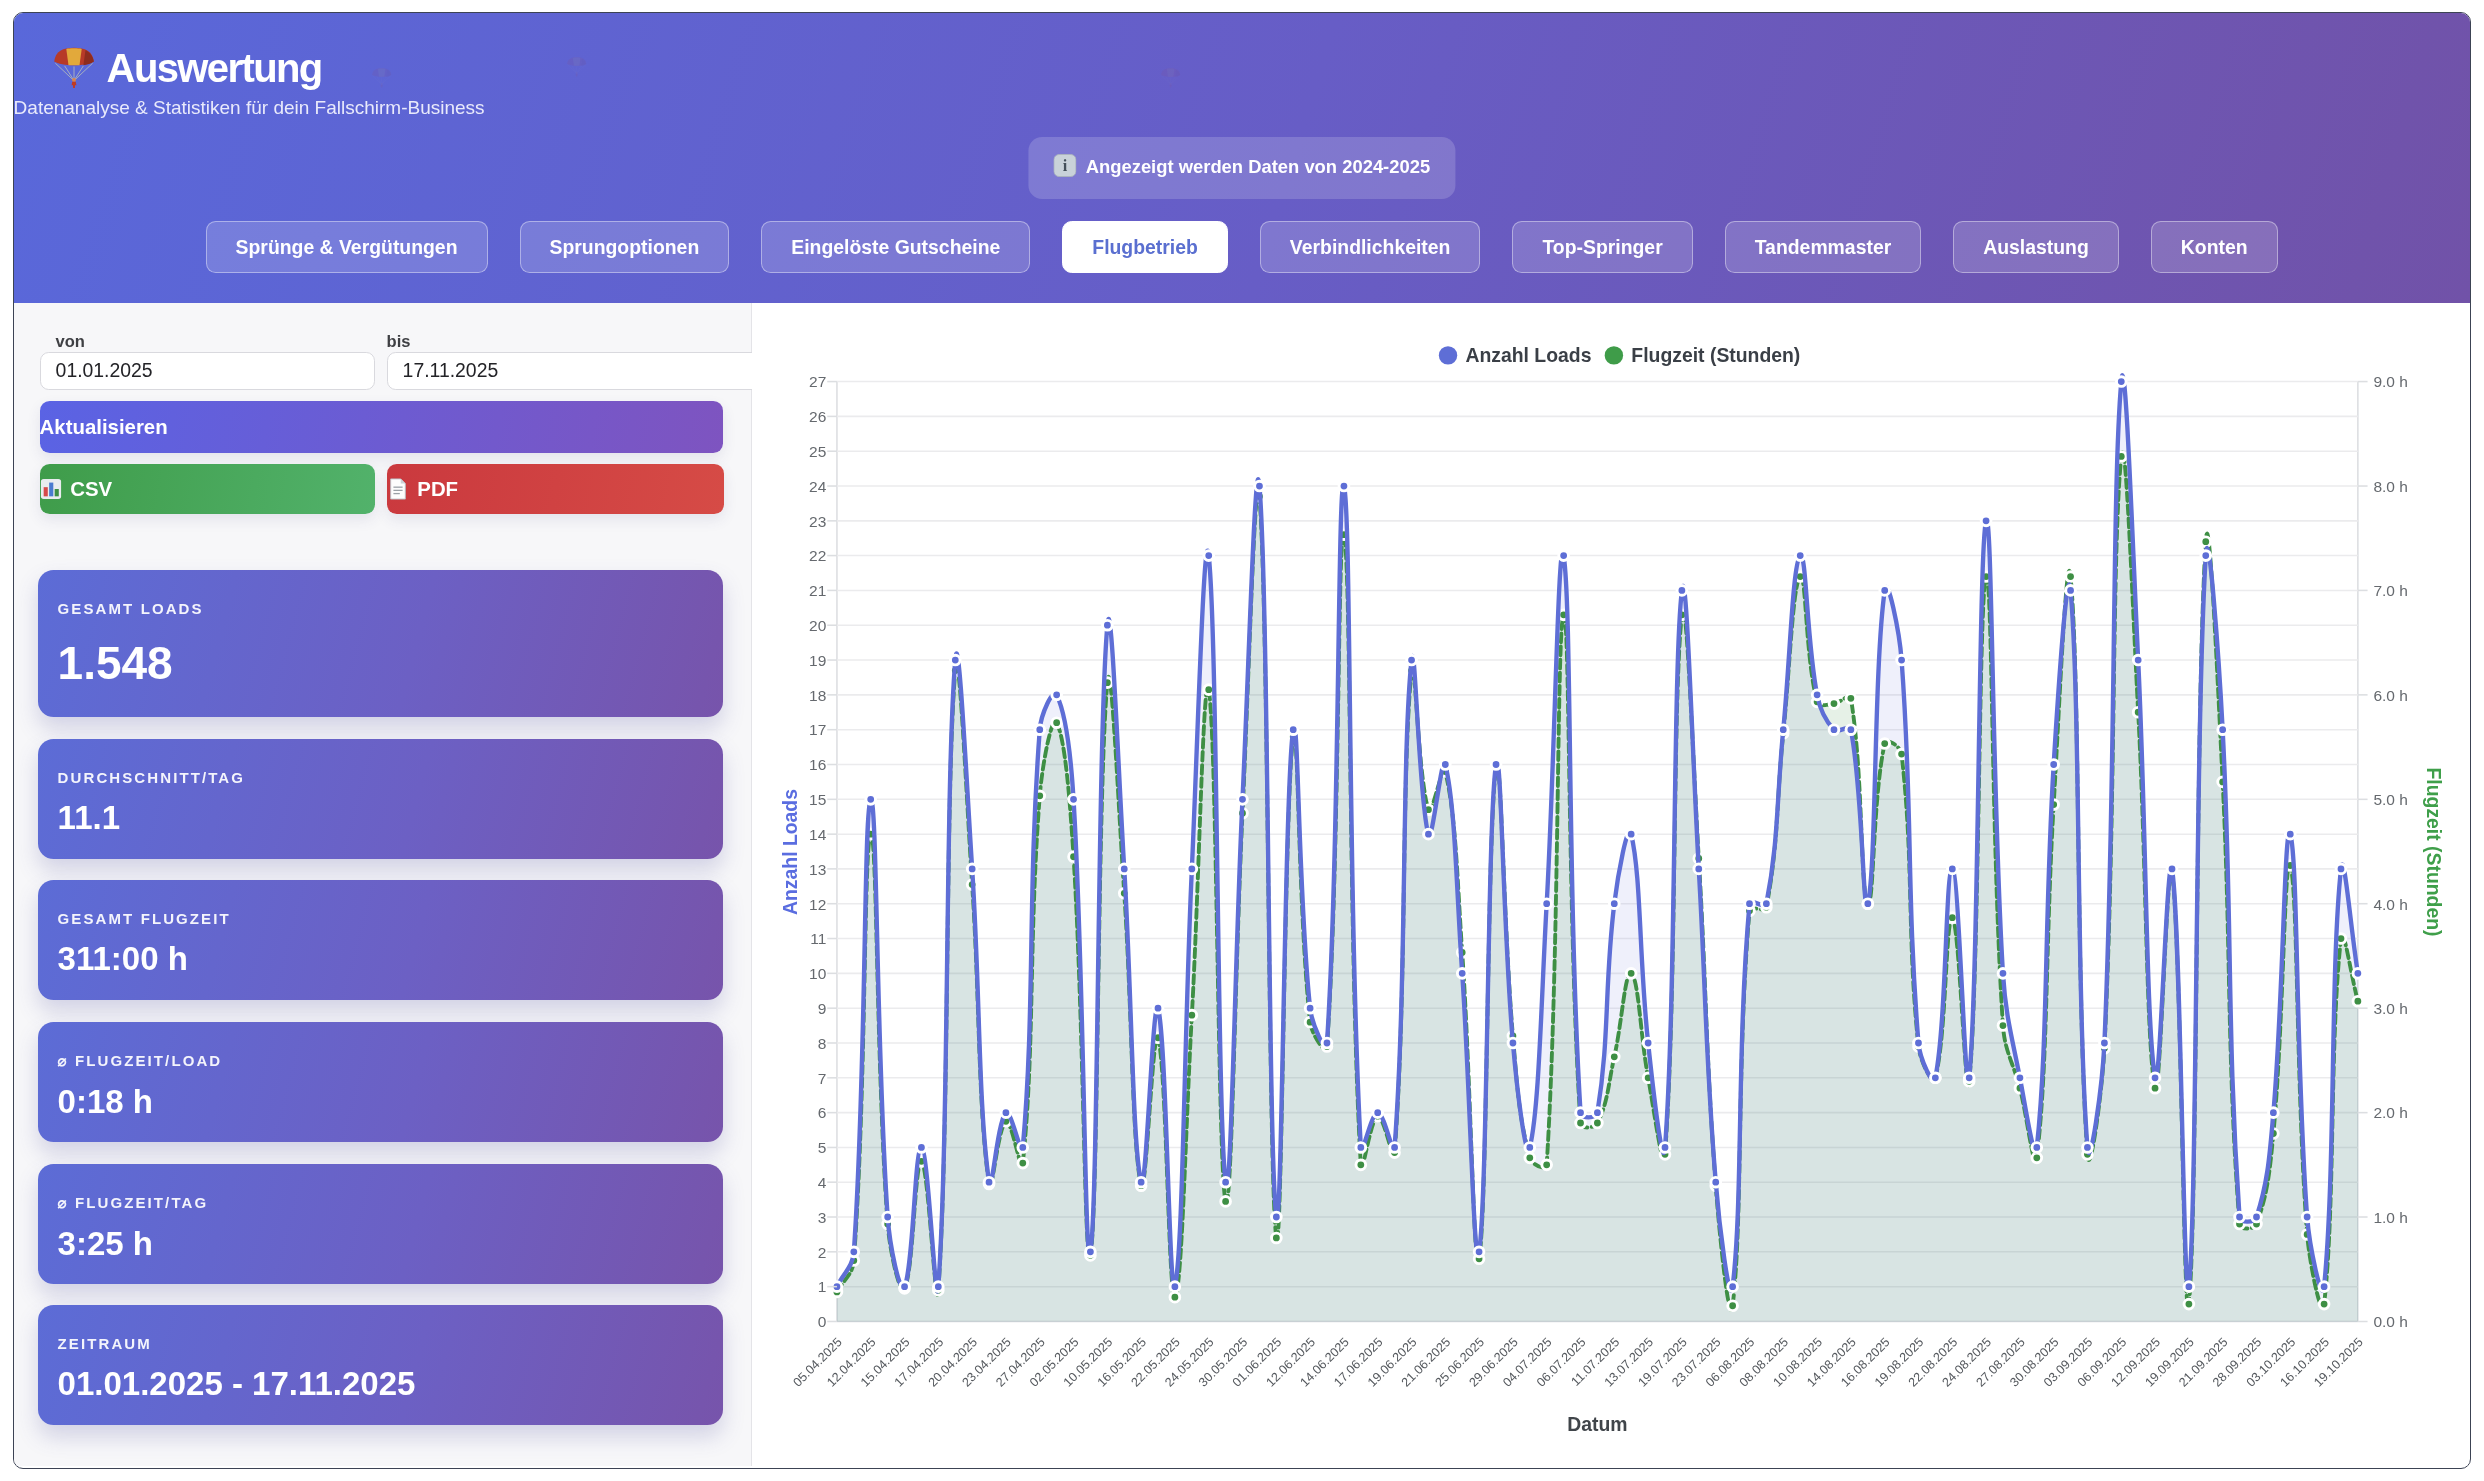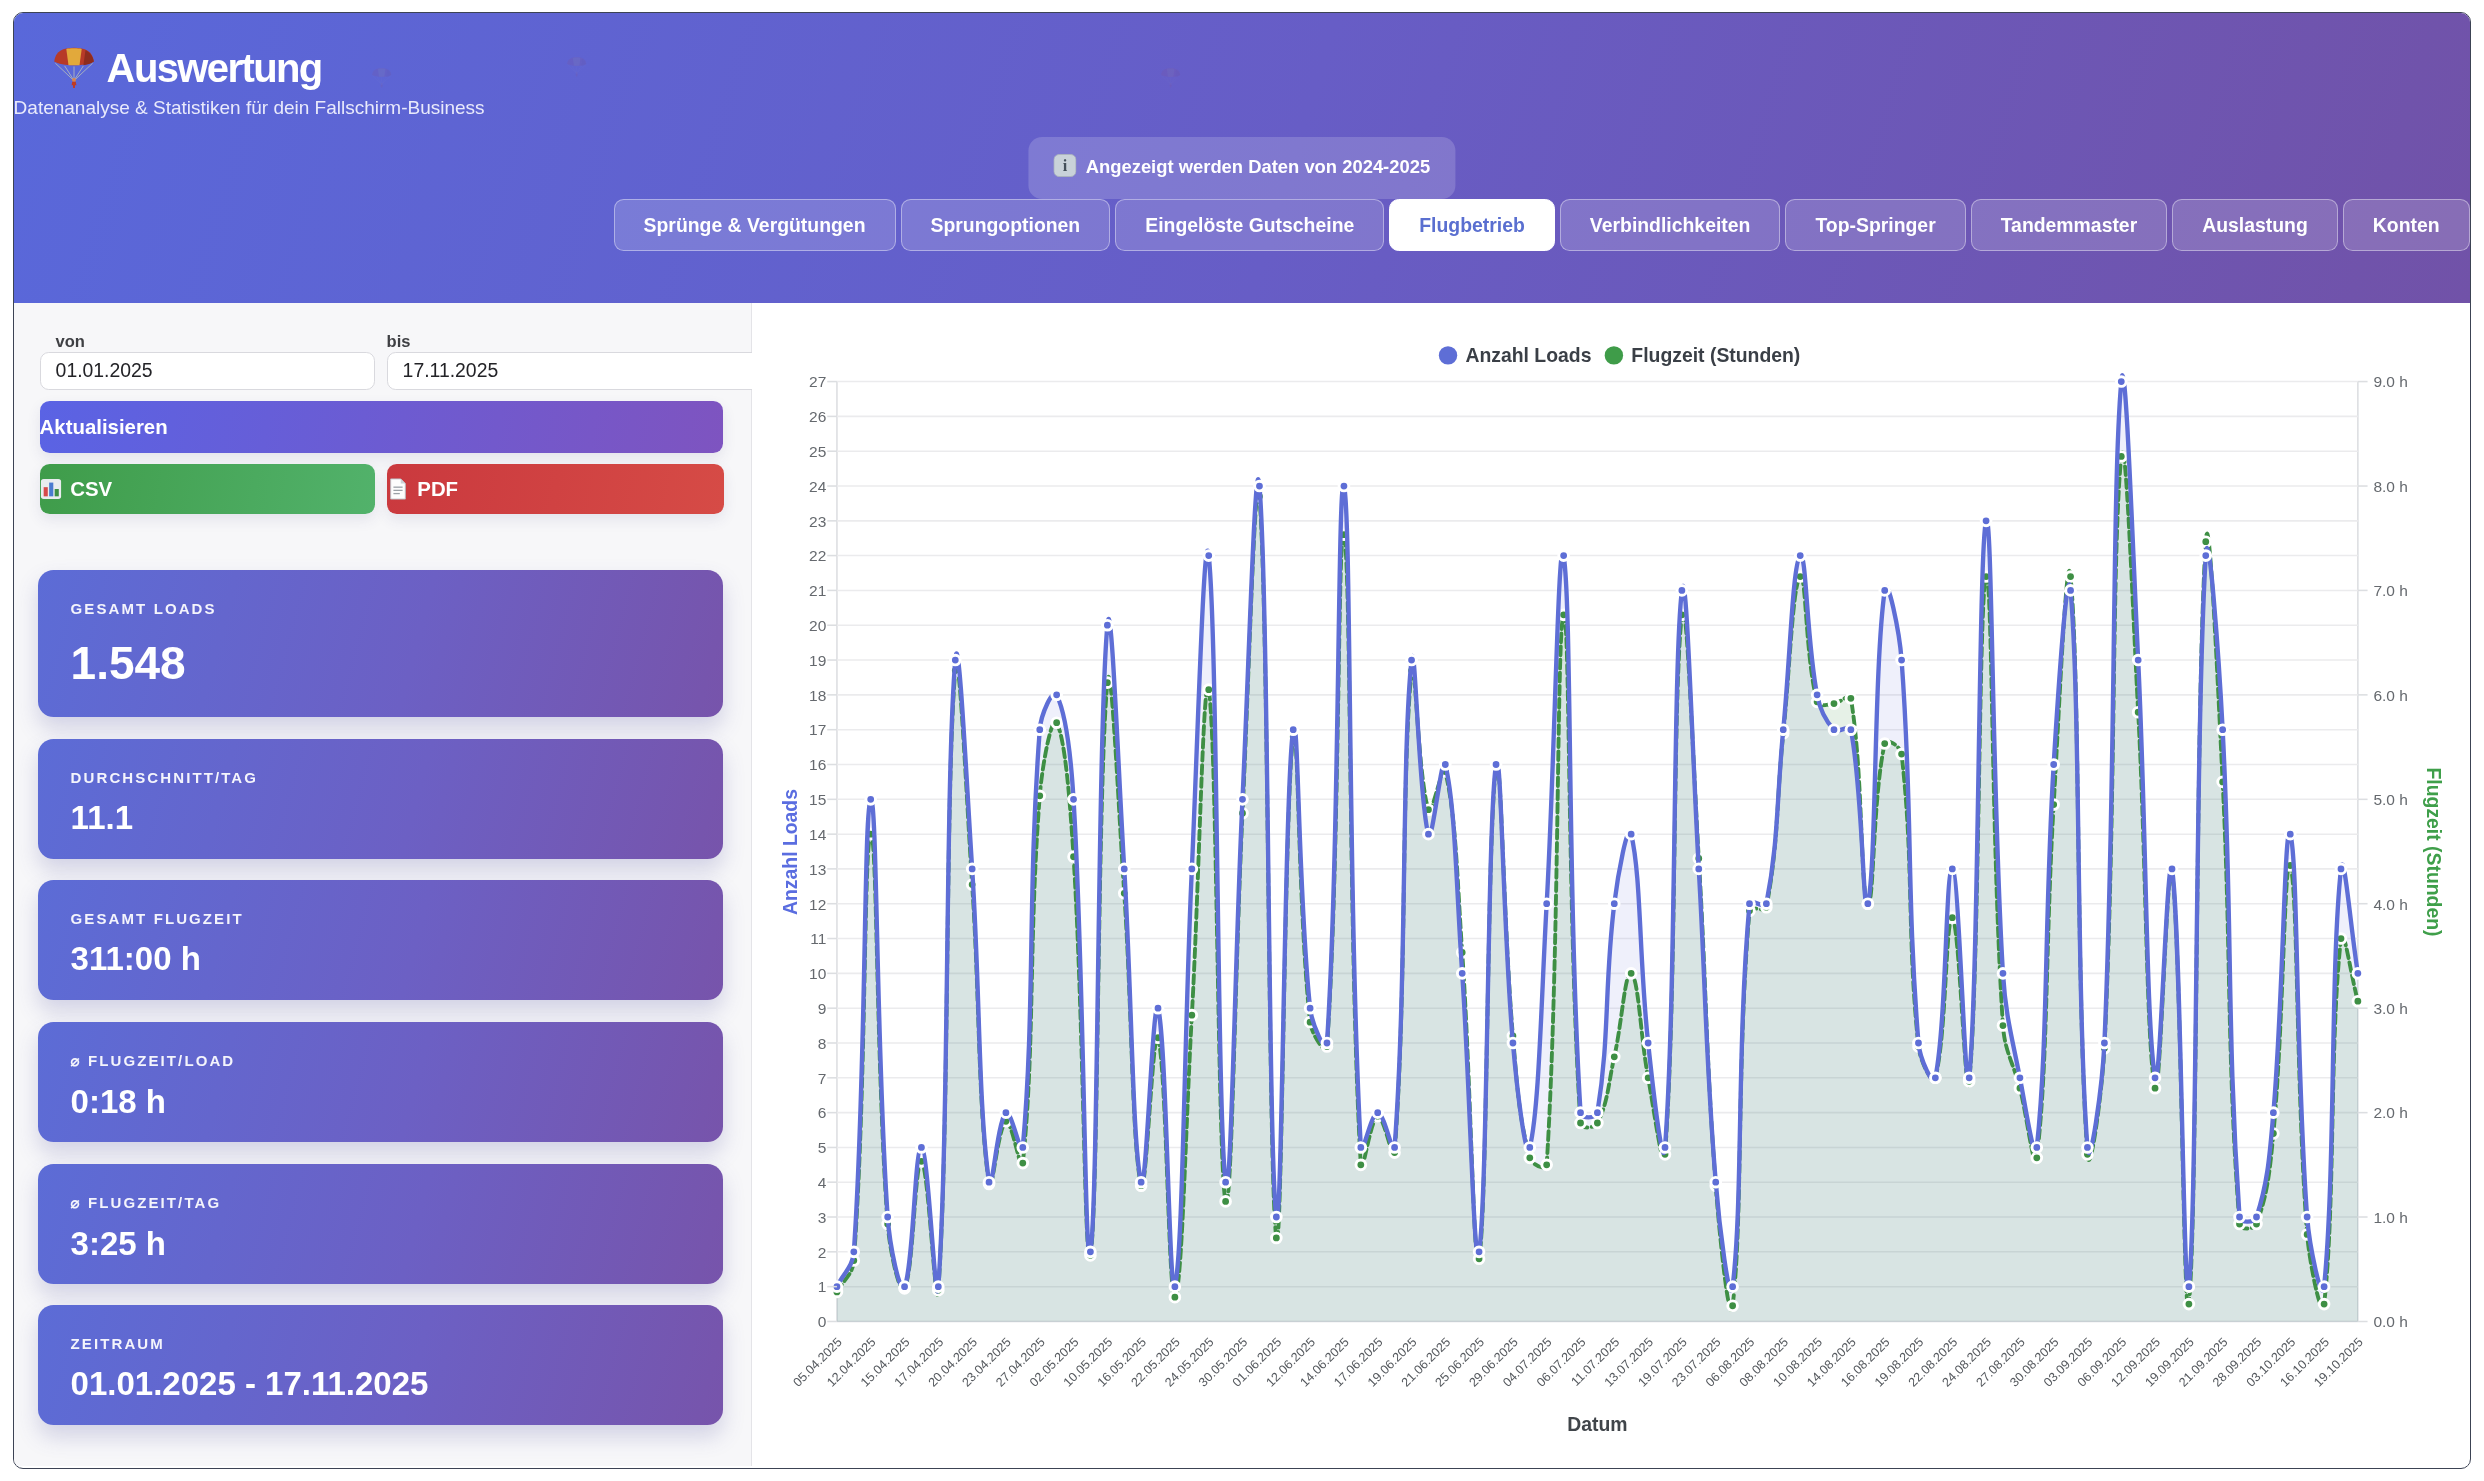--- a/index.html
+++ b/index.html
@@ -2,31 +2,31 @@
 <html lang="de"><head><meta charset="utf-8"><title>Auswertung</title>
 <style>
 *{box-sizing:border-box;margin:0;padding:0}
 html,body{width:2484px;height:1482px;background:#fff;font-family:"Liberation Sans",sans-serif;overflow:hidden}
 .frame{position:absolute;left:12.6px;top:11.6px;width:2458px;height:1457px;border:1.9px solid #3c4354;border-radius:10px;overflow:hidden;background:#fff}
 .header{position:absolute;left:0;top:0;width:100%;height:290px;background:linear-gradient(107deg,#5968da 0%,#675dc6 52%,#7152a8 100%)}
 .hlogo{position:absolute;left:38px;top:32px}
 .htitle{position:absolute;left:93px;top:33px;font-size:40px;font-weight:bold;color:#fff;letter-spacing:-1.6px}
 .hsub{position:absolute;left:0;top:84px;width:100%;font-size:19px;color:#e9eafb}
 .hpill{position:absolute;left:50%;top:124px;transform:translateX(-50%);height:62px;line-height:60px;padding:0 25px;border-radius:13.6px;background:rgba(255,255,255,0.17);color:#fff;font-size:18.4px;font-weight:bold;white-space:nowrap}
-.tabs{position:absolute;left:0;top:186px;width:100%;display:flex;justify-content:flex-end;gap:5px}
+.tabs{position:absolute;left:0;top:208px;width:100%;display:flex;justify-content:center;gap:32px}
 .tab{height:52px;line-height:50px;padding:0 29px;border-radius:9.7px;background:rgba(255,255,255,0.16);border:1.5px solid rgba(255,255,255,0.40);color:#fff;font-size:19.4px;font-weight:bold;white-space:nowrap}
 .tab.active{background:#fff;border-color:#fff;color:#5a6fd0}
 .sidebar{position:absolute;left:0;top:290px;width:738px;height:1163px;background:#f7f7f9;border-right:1px solid #e4e4e8}
 .flabel{position:absolute;font-size:16.5px;font-weight:bold;color:#3f4044}
 .finput{position:absolute;height:38px;background:#fff;border:1.5px solid #d9d9de;border-radius:8.7px;font-size:19.4px;color:#232327;line-height:35px;padding-left:15px}
 .btn{position:absolute;border-radius:9.7px;color:#fff;font-weight:bold;box-shadow:0 5.8px 13.6px rgba(60,60,120,0.10)}
 .btn-upd{left:26px;top:98px;width:683px;height:52px;line-height:52px;font-size:20.4px;background:linear-gradient(100deg,#5a63e4,#7e54c0)}
 .btn-csv{left:26px;top:161px;width:335px;height:50px;line-height:50px;font-size:20.4px;background:linear-gradient(100deg,#3f9c4a,#52b26b)}
 .btn-pdf{left:373px;top:161px;width:337px;height:50px;line-height:50px;font-size:20.4px;background:linear-gradient(100deg,#ca393e,#d64b46)}
-.card{position:absolute;left:24px;width:685px;border-radius:15.5px;background:linear-gradient(105deg,#5c6cd6 0%,#6c60c4 55%,#7754ab 100%);color:#fff;padding:30px 33px;box-shadow:0 11.6px 21.3px rgba(80,80,160,0.22)}
+.card{position:absolute;left:24px;width:685px;border-radius:15.5px;background:linear-gradient(105deg,#5c6cd6 0%,#6c60c4 55%,#7754ab 100%);color:#fff;padding:30px 20px;box-shadow:0 11.6px 21.3px rgba(80,80,160,0.22)}
 .clab{font-size:15px;font-weight:bold;letter-spacing:2.1px;color:rgba(255,255,255,0.93)}
 .v1{margin-top:19.4px;font-size:46px;font-weight:bold}
 .v2{margin-top:13.6px;font-size:33px;font-weight:bold}
 .chartpanel{position:absolute;left:738px;top:290px;width:1717px;height:1163px;background:#fff}
 </style></head>
 <body>
 <div class="frame">
   <div class="header">
     <svg viewBox="0 0 40 40" width="21.3" height="21.3" style="position:absolute;left:357px;top:54px;opacity:0.07">
         <g>

